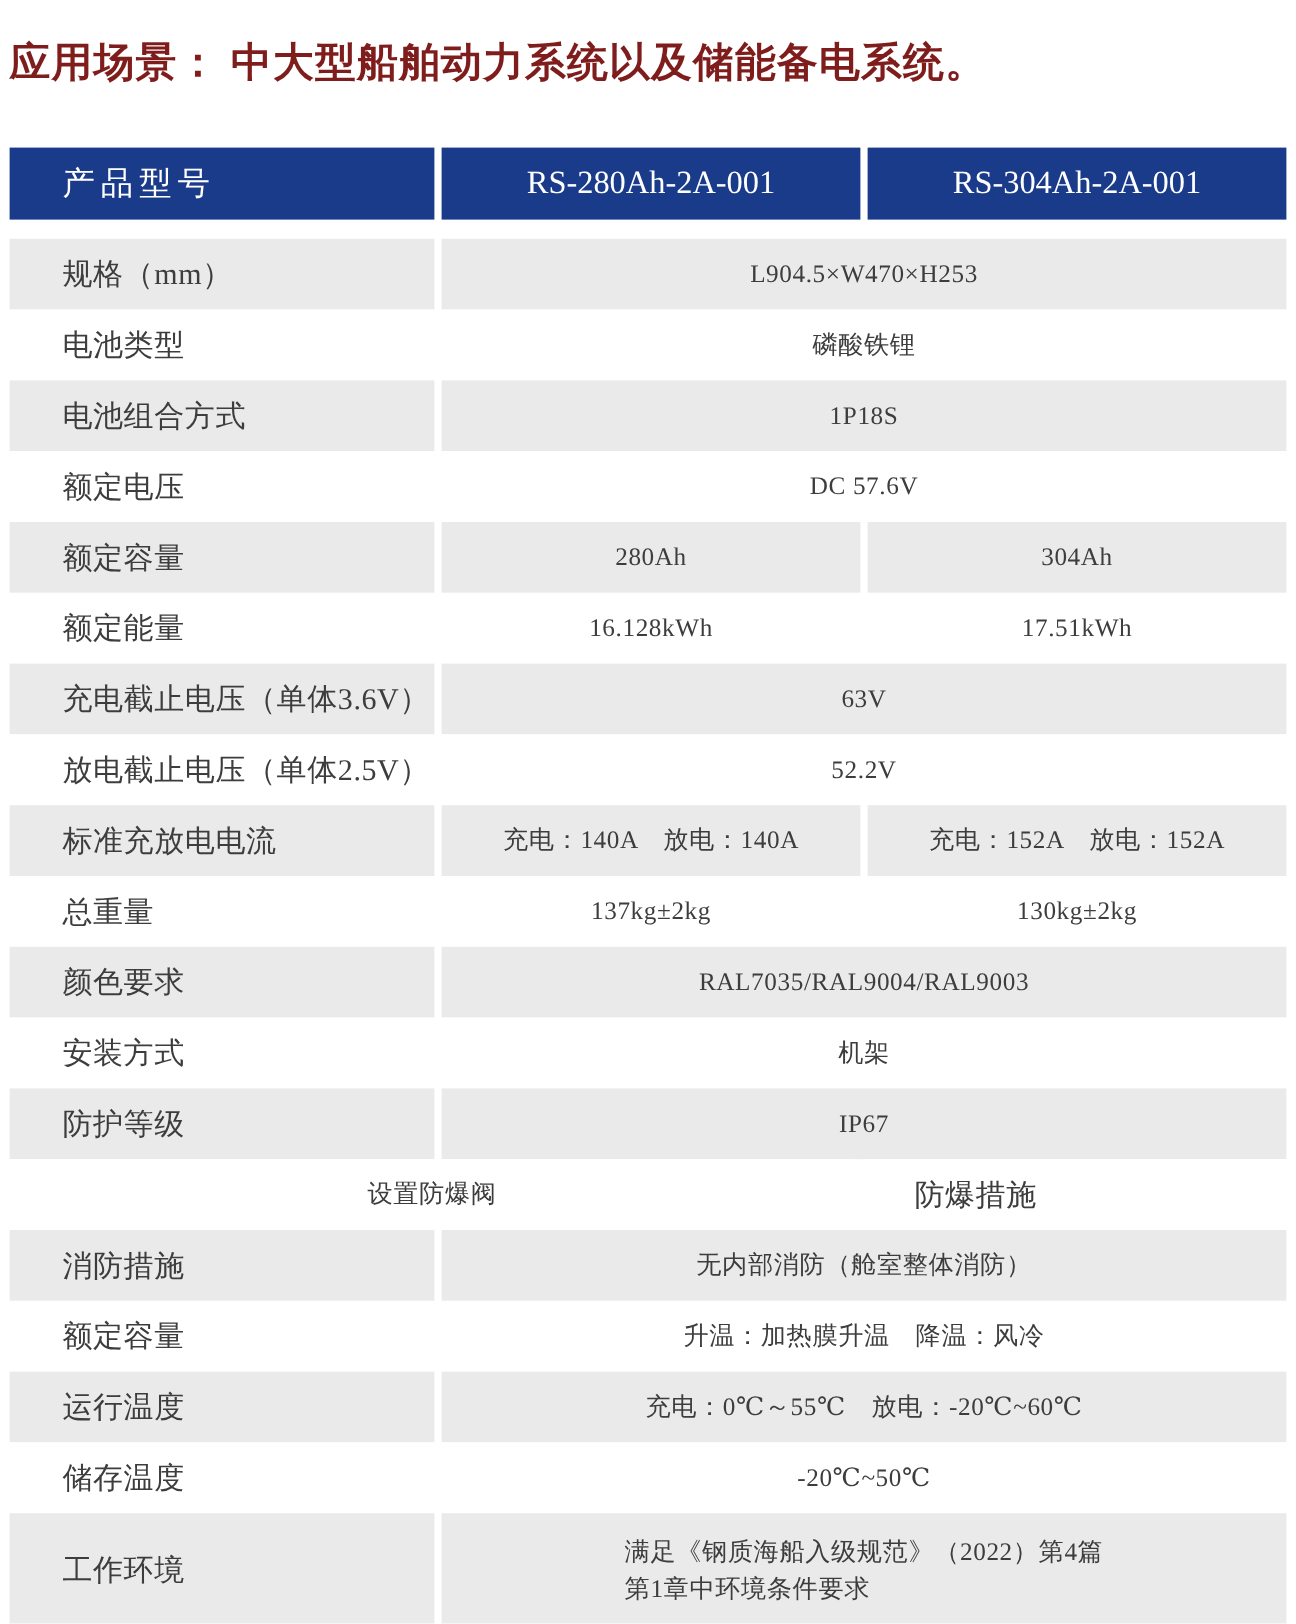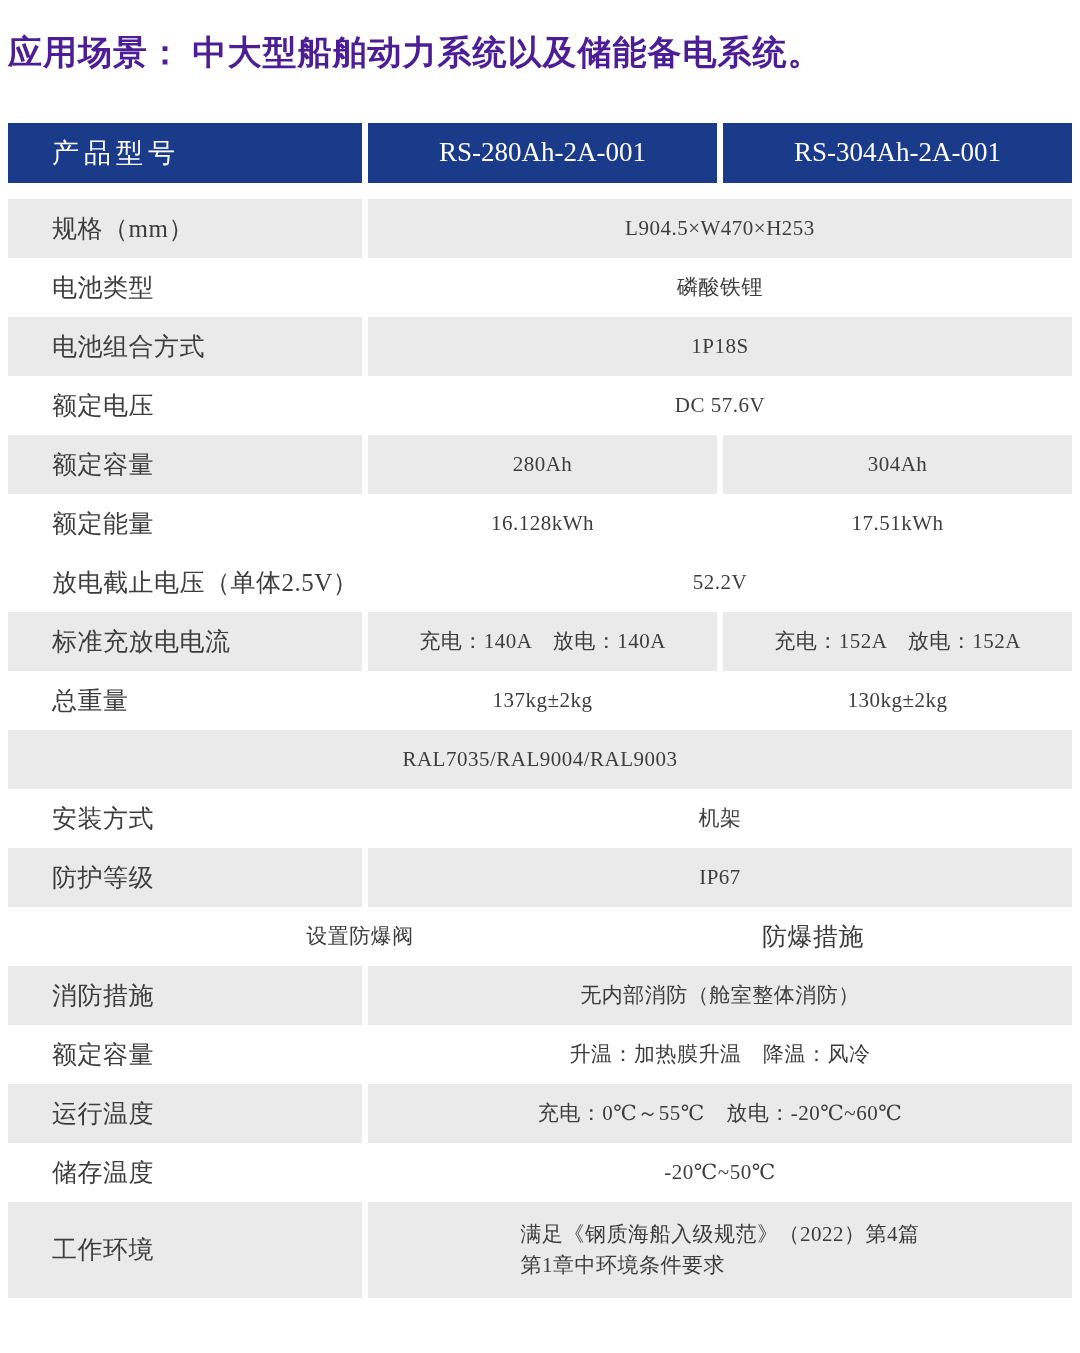--- a/index.html
+++ b/index.html
@@ -12,21 +12,21 @@
     height: 1353px;
     font-family: "Liberation Serif", "DejaVu Serif", serif;
     overflow: hidden;
     position: relative;
   }
   .page-title {
     margin: 32px 10px 0 8px;
     font-size: 34px;
     font-weight: 600;
     letter-spacing: 1px;
-    color: #4c1d95;
+    color: #7f1d1d;
     line-height: 1.25;
     white-space: nowrap;
   }
   .spec-table {
     margin: 48px 8px 0 8px;
   }
   .thead, .trow {
     display: flex;
     gap: 6px;
   }
@@ -113,35 +113,40 @@
       <div class="trow shade">
         <div class="cell label">额定容量</div>
         <div class="cell value">280Ah</div>
         <div class="cell value">304Ah</div>
       </div>
       <div class="trow">
         <div class="cell label">额定能量</div>
         <div class="cell value">16.128kWh</div>
         <div class="cell value">17.51kWh</div>
       </div>
+      <div class="trow shade">
+        <div class="cell label">充电截止电压（单体3.6V）</div>
+        <div class="cell value">63V</div>
+      </div>
       <div class="trow">
         <div class="cell label">放电截止电压（单体2.5V）</div>
         <div class="cell value">52.2V</div>
       </div>
       <div class="trow shade">
         <div class="cell label">标准充放电电流</div>
         <div class="cell value">充电：140A　放电：140A</div>
         <div class="cell value">充电：152A　放电：152A</div>
       </div>
       <div class="trow">
         <div class="cell label">总重量</div>
         <div class="cell value">137kg±2kg</div>
         <div class="cell value">130kg±2kg</div>
       </div>
       <div class="trow shade">
+        <div class="cell label">颜色要求</div>
         <div class="cell value">RAL7035/RAL9004/RAL9003</div>
       </div>
       <div class="trow">
         <div class="cell label">安装方式</div>
         <div class="cell value">机架</div>
       </div>
       <div class="trow shade">
         <div class="cell label">防护等级</div>
         <div class="cell value">IP67</div>
       </div>

